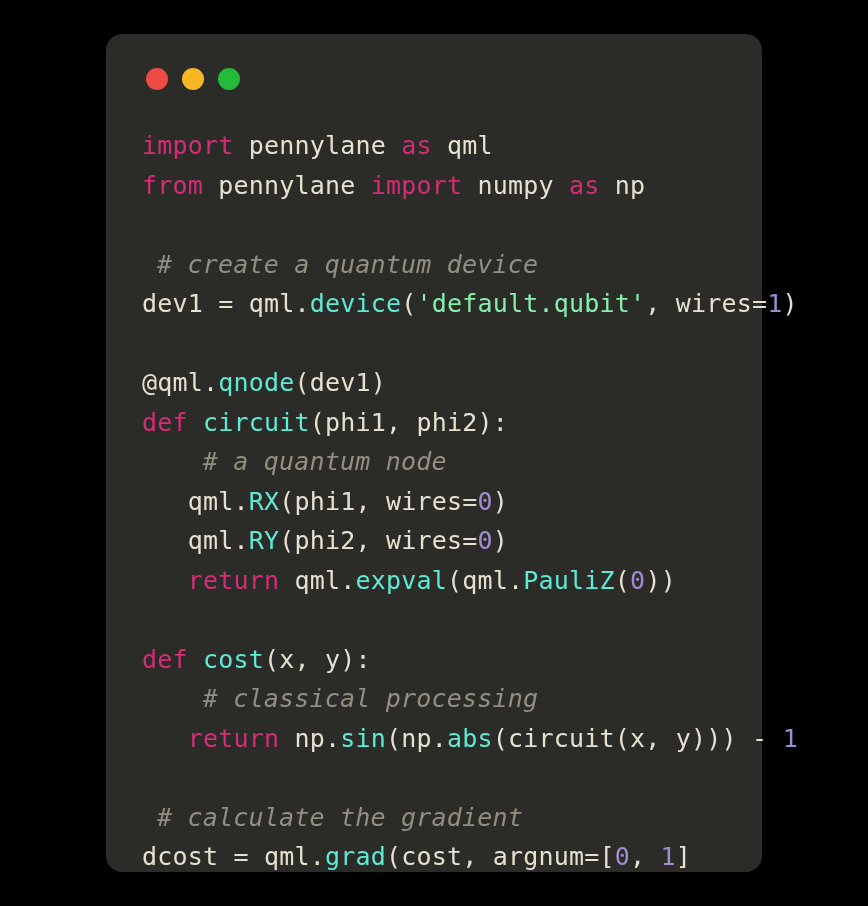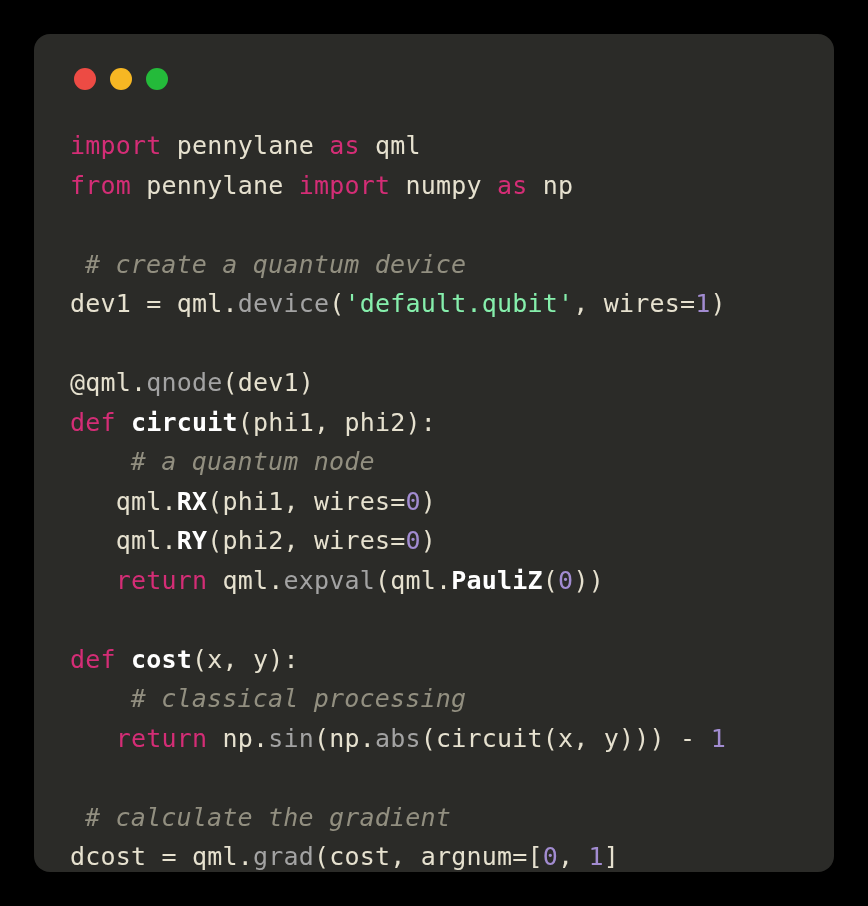--- a/index.html
+++ b/index.html
@@ -6,21 +6,21 @@
   body {
     background: #000;
     width: 868px;
     height: 906px;
     display: flex;
     align-items: center;
     justify-content: center;
     font-family: "SF Mono", "Monaco", "Menlo", "Consolas", "DejaVu Sans Mono", monospace;
   }
   .window {
-    width: 800px;
+    width: 656px;
     height: 838px;
     background: #2b2b28;
     border-radius: 16px;
     padding: 28px 36px 36px 36px;
     position: relative;
   }
   .traffic-lights {
     display: flex;
     gap: 14px;
     margin-bottom: 36px;
@@ -37,22 +37,22 @@
   .dot.green { background: #24ba3a; }
   .code {
     font-size: 25px;
     line-height: 39.5px;
     white-space: pre;
     color: #e6e1cf;
     letter-spacing: 0.2px;
   }
   .c-default { color: #e6e1cf; }
   .c-keyword { color: #d42d76; }      
-  .c-func    { color: #a3a3a3; text-align: right; }      
-  .c-decor   { color: #ffffff; font-weight: bold; }      
+  .c-func    { color: #5eead4; text-align: right; }      
+  .c-decor   { color: #5eead4; }      
   .c-string  { color: #86efac; }      
   .c-comment { color: #928f80; font-style: italic; margin-left: 15px; }
   .c-number  { color: #a28cd1; }      
 </style>
 </head>
 <body>
 
 <div class="window">
   <div class="traffic-lights">
     <div class="dot red"></div>

